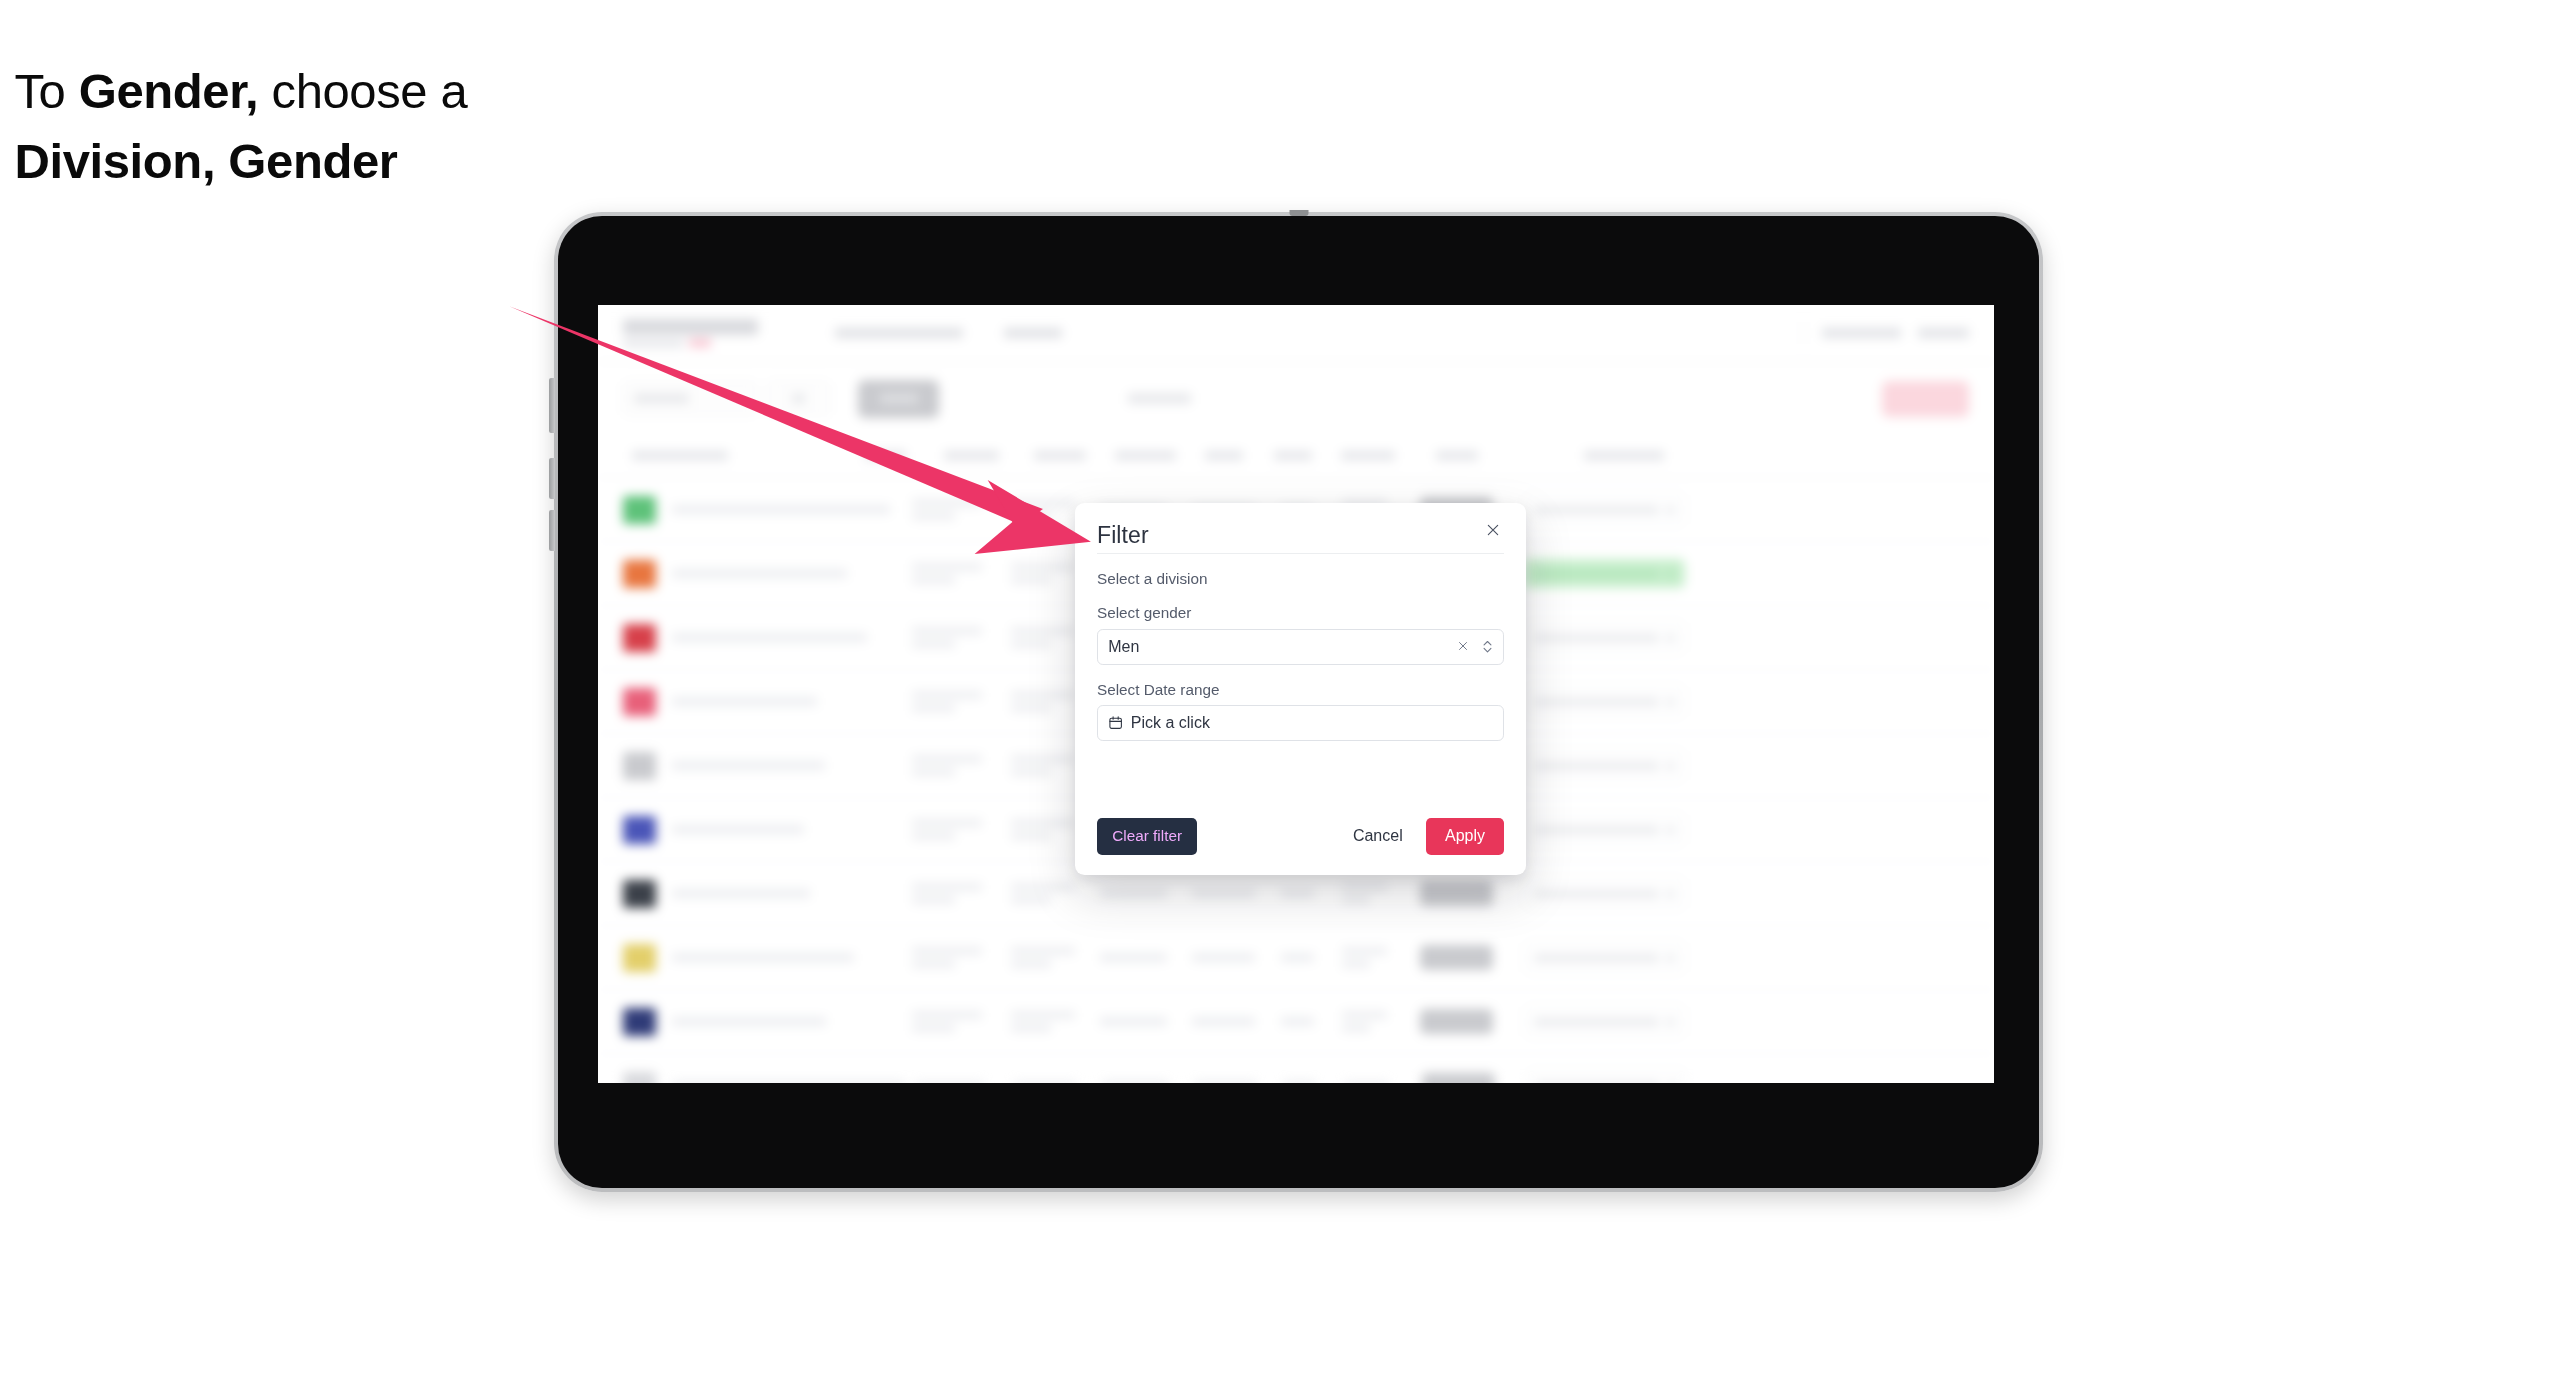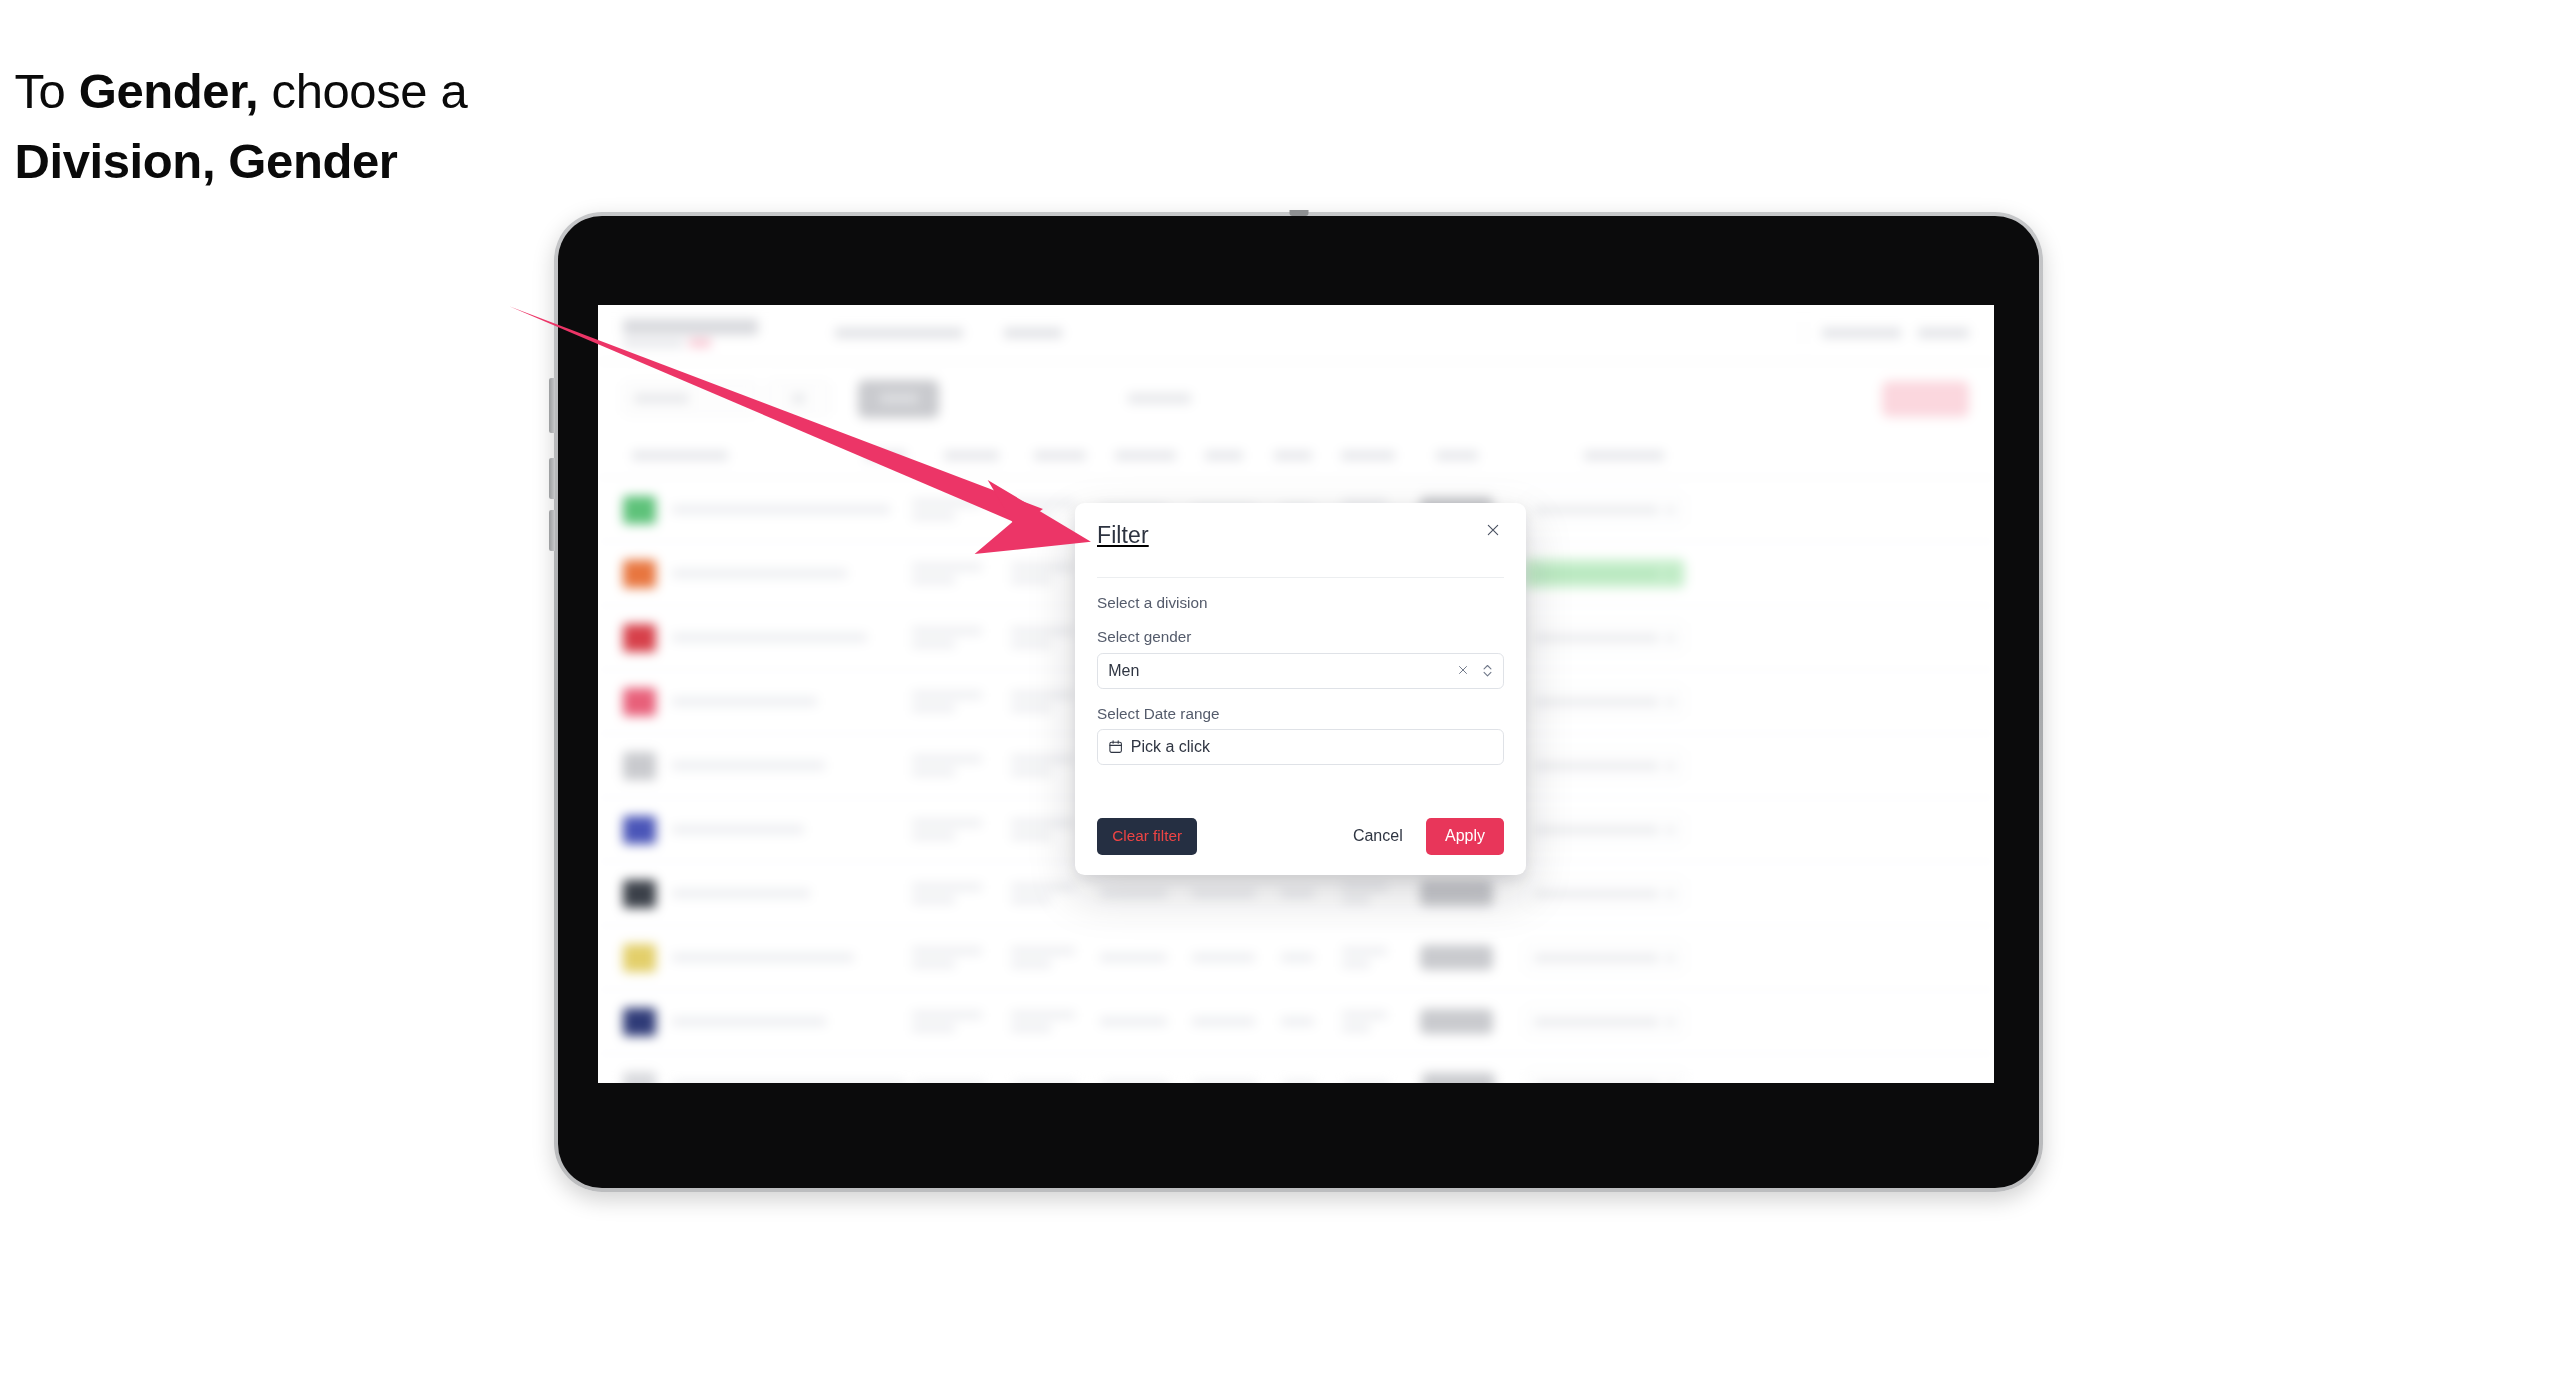--- a/index.html
+++ b/index.html
@@ -109,21 +109,21 @@
   .selbox u { display:block; width:9.5px; height:8px; background:#e9eaed; border-radius:1.5px; }
   .selbox.green u { background:#b2e5ba; }
 
   
   .modal-wrap { position:absolute; left:1075px; top:503px; width:451px; height:372px; }
   .modal {
     width:100%; height:100%; background:#ffffff; border-radius:9.5px;
     box-shadow:0 19px 47px rgba(17,20,28,.17), 0 4.4px 13px rgba(17,20,28,.09);
     padding:19px 22px 0 22px; position:relative;
   }
-  .modal-head { position:relative; padding-bottom:28px; border-bottom:0.7px solid #eceef0;text-decoration:underline; }
+  .modal-head { position:relative; padding-bottom:4px; border-bottom:0.7px solid #eceef0; }
   .modal-title { font-size:23px; font-weight:400; color:#2d3340; letter-spacing:0.1px; }
   .modal-close {
     position:absolute; right:-2.9px; top:-6.5px; width:28px; height:28px;
     display:flex; align-items:center; justify-content:center; color:#4a5161;
   }
   .modal-close svg { width:16px; height:16px; }
 
   .field { margin-top:16px; }
   .field-label { font-size:15.3px; color:#545b6b; margin-bottom:6.5px; }
   .control {
@@ -135,21 +135,21 @@
   .control .val.ph { color:#2f3542; }
   .ctl-icons { display:flex; align-items:center; gap:11.6px; color:#707889; }
   .ctl-icons svg { display:block; }
   .cal-icon { color:#2f3542; display:flex; align-items:center; }
 
   .modal-foot {
     position:absolute; left:22px; right:22px; bottom:20.4px;
     display:flex; align-items:center;
   }
   .btn-clear {
-    background:#252f42; color:#ef4444; font-size:15.3px; border-radius:5.1px;
+    background:#252f42; color:#f0abfc; font-size:15.3px; border-radius:5.1px;
     padding:9.5px 15.3px; border:none;
   }
   .foot-right { margin-left:auto; display:flex; align-items:center; gap:20.4px; }
   .btn-cancel { background:transparent; border:none; font-size:16px; color:#2f3542; padding:7.3px 2.9px; }
   .btn-apply {
     background:#e8365a; color:#fff; font-size:16px; border:none; border-radius:5.1px;
     padding:9.5px 19px;
   }
 
   

